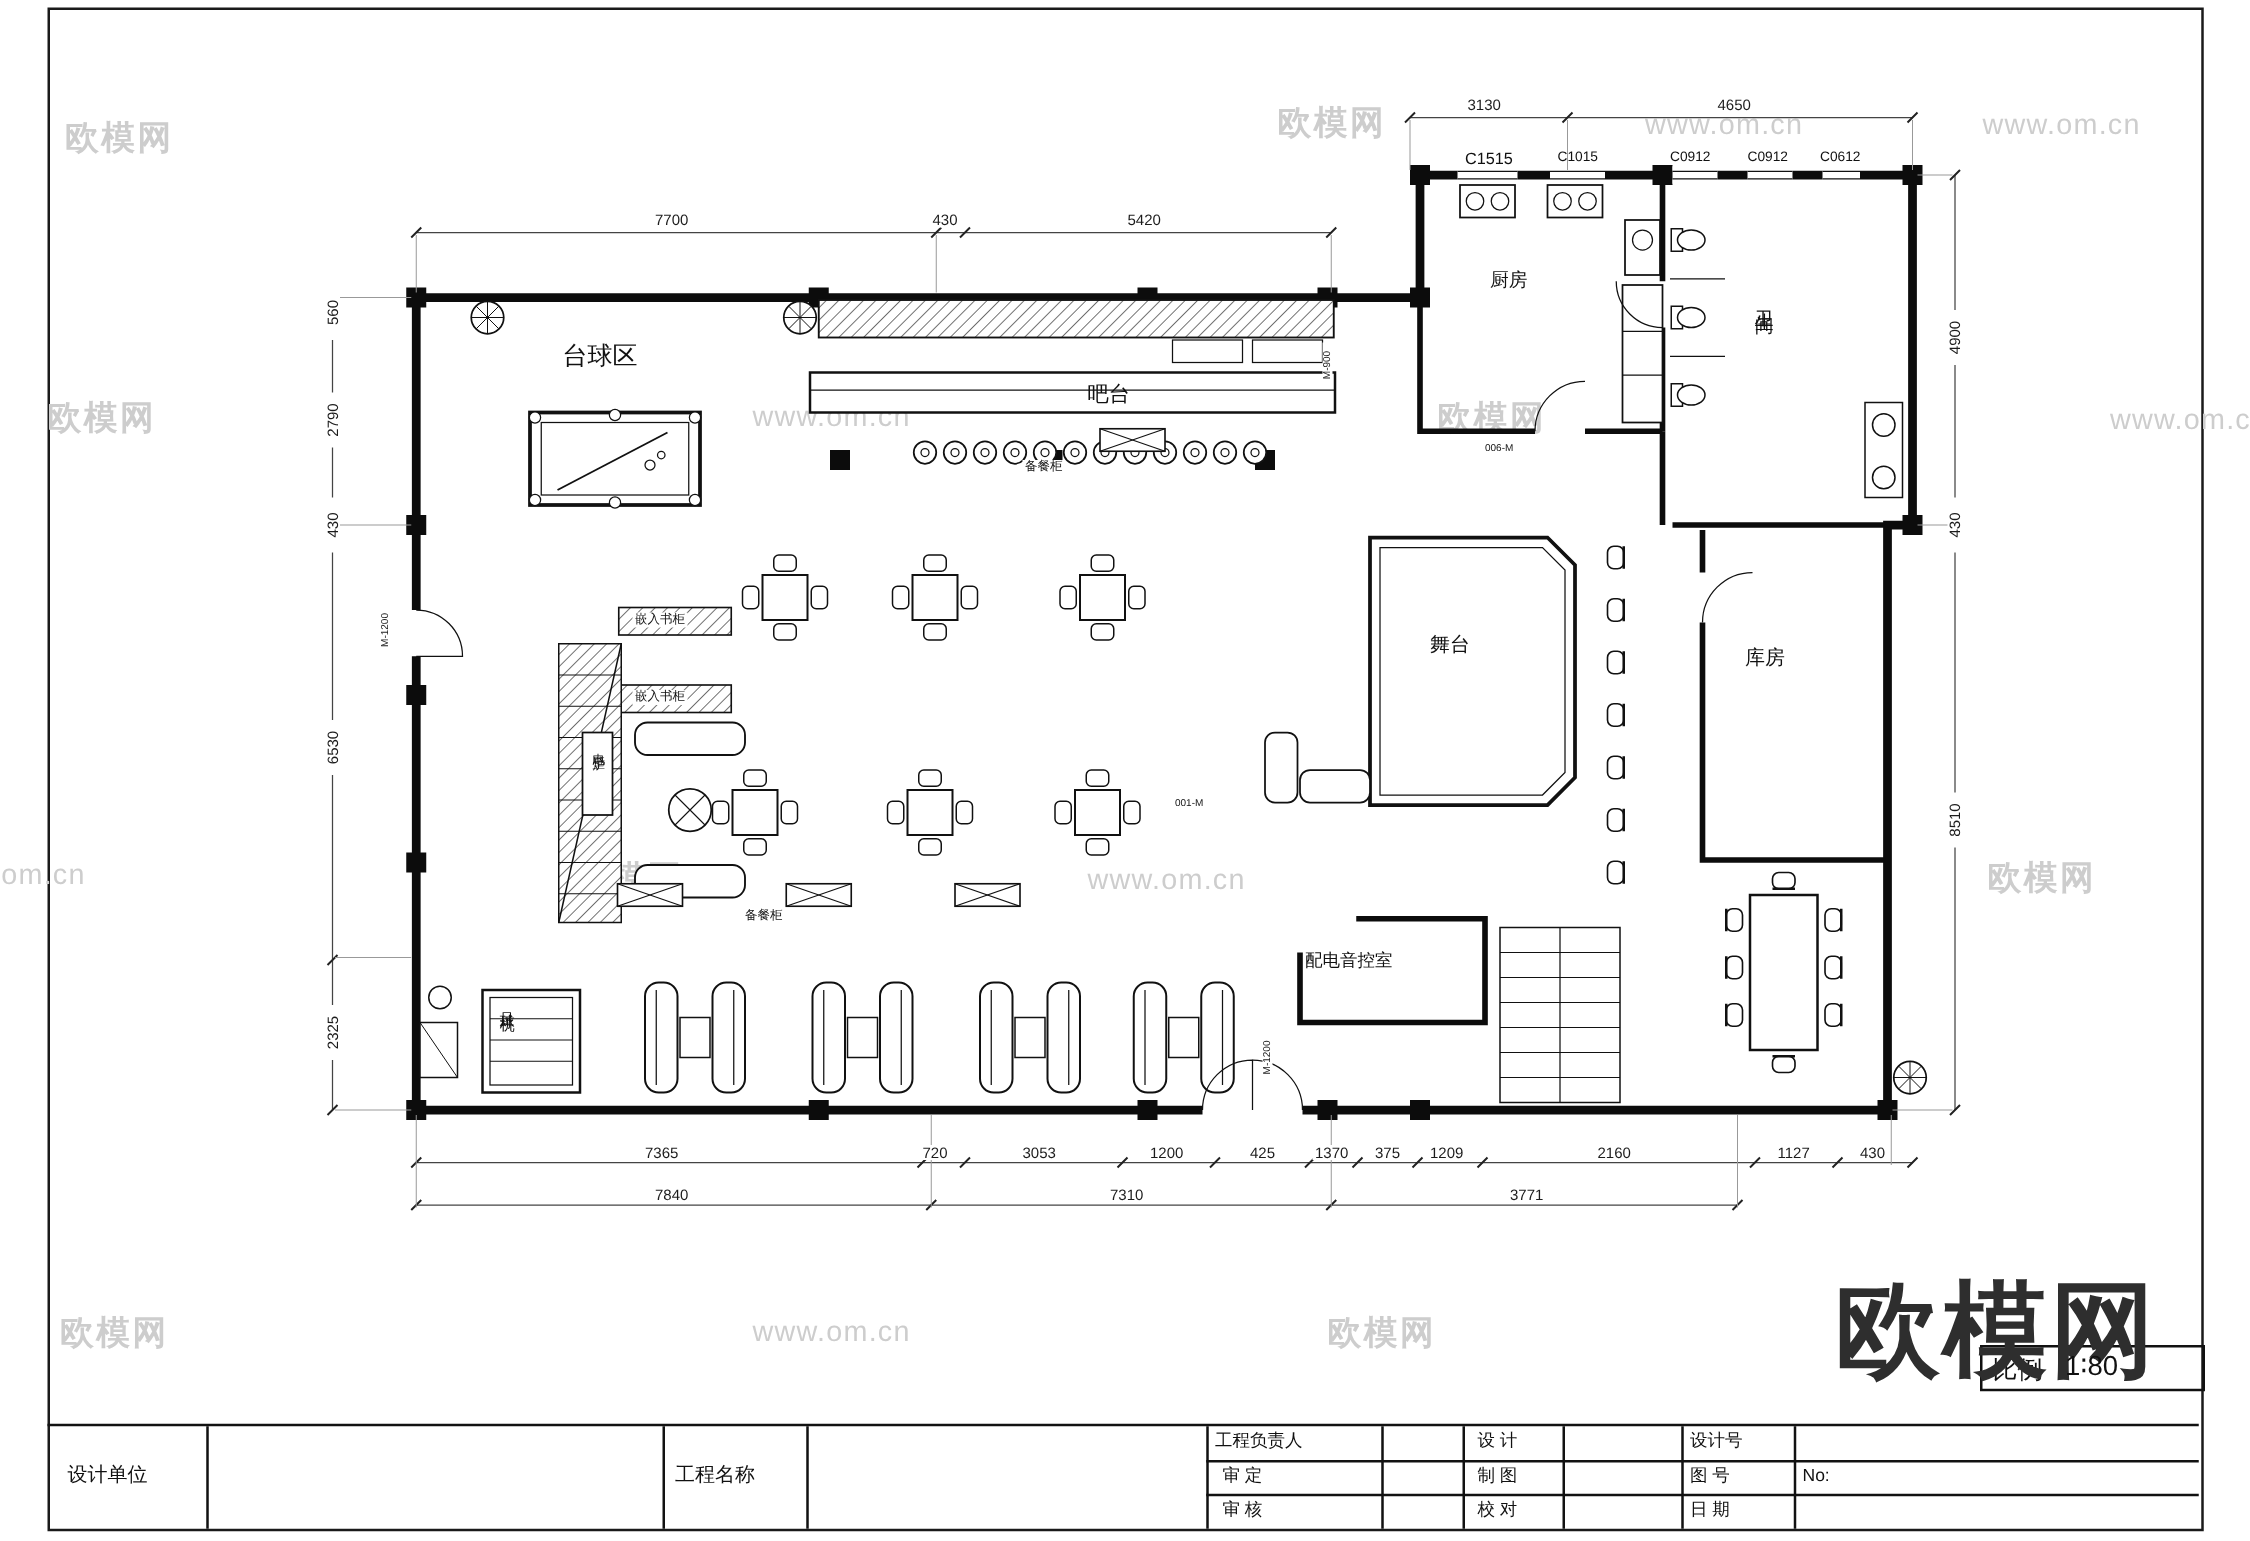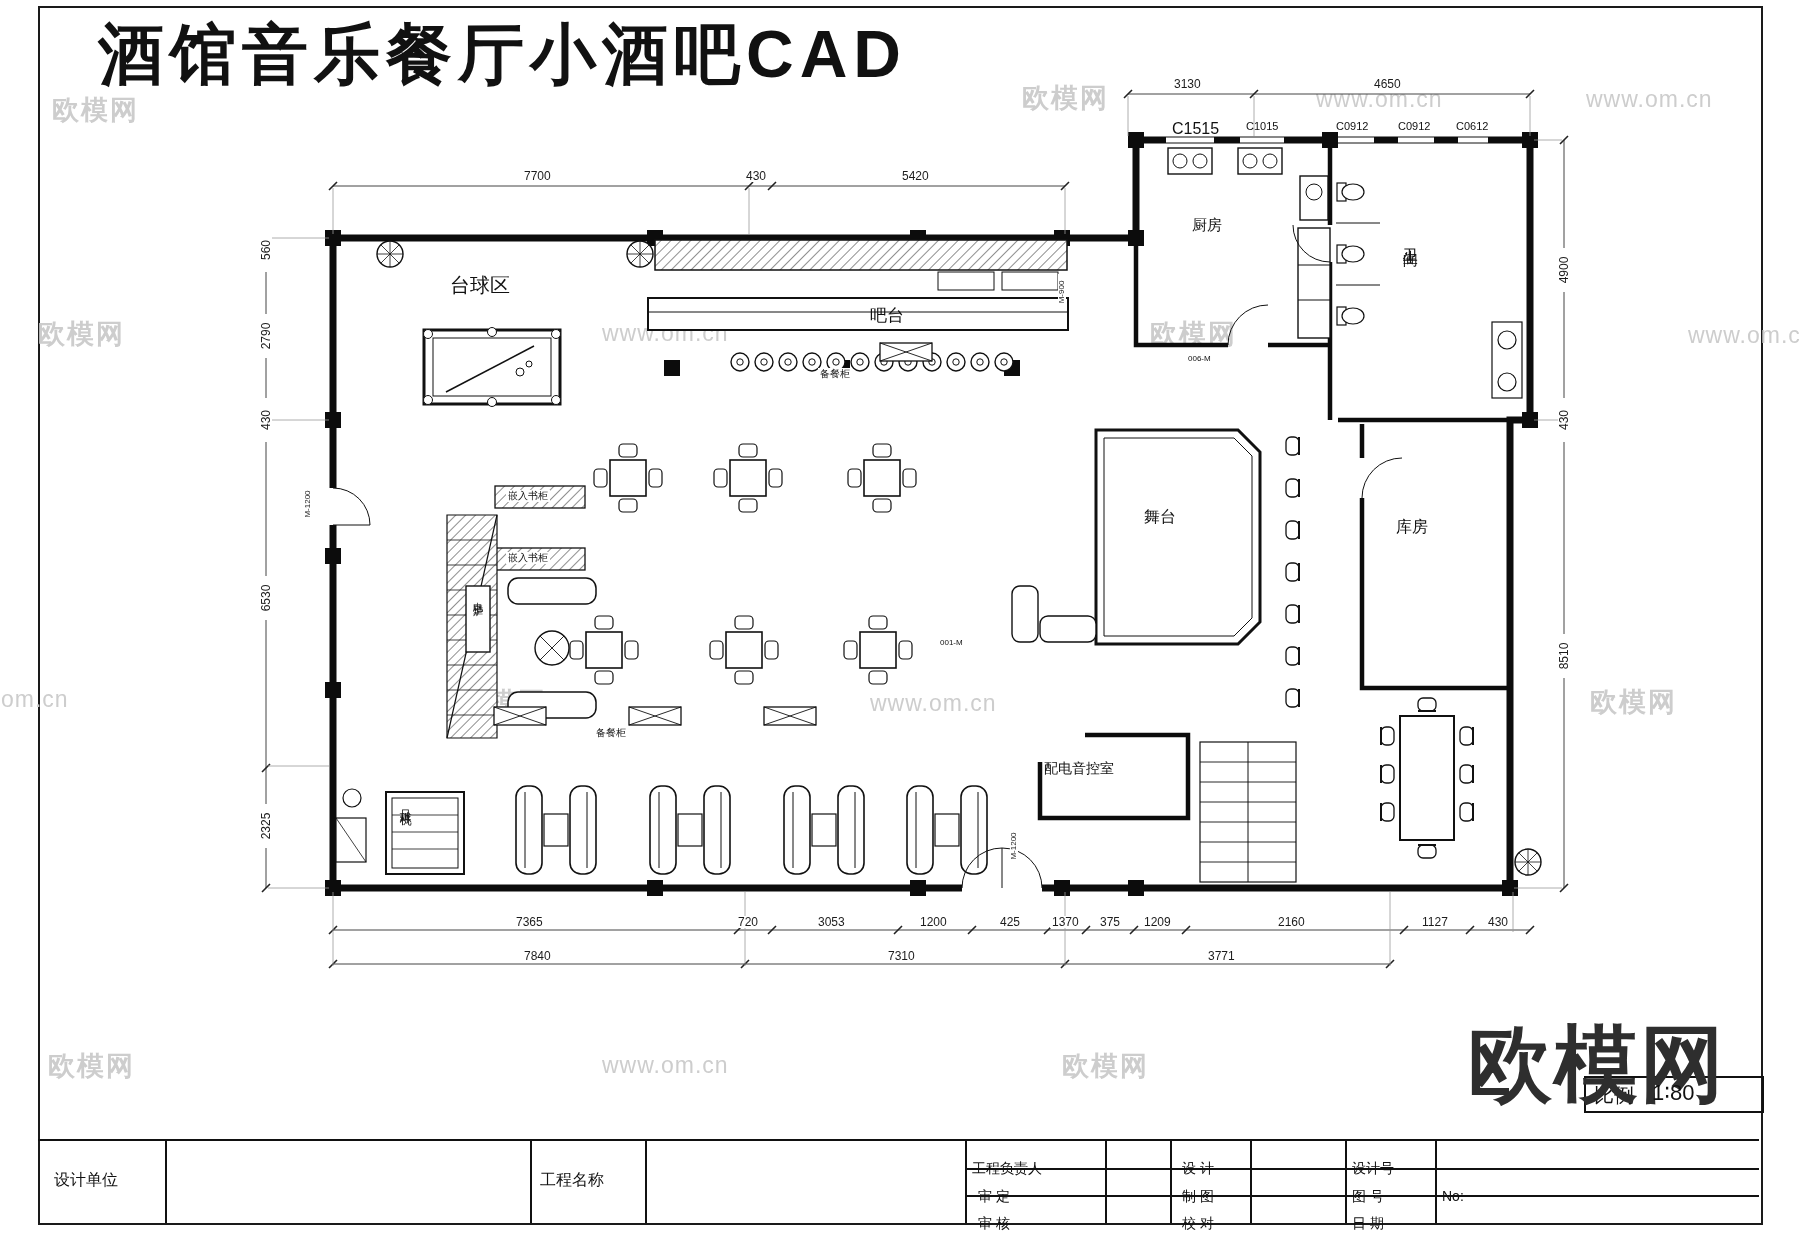--- a/index.html
+++ b/index.html
@@ -17,21 +17,21 @@
   .wm{position:absolute;z-index:1;font-size:27px;font-weight:700;color:#cdcdcd;letter-spacing:2px;white-space:nowrap;}
   .wm.u{font-weight:400;font-size:23px;letter-spacing:1px;}
   .logo{position:absolute;left:1468px;top:1022px;z-index:6;font-size:84px;font-weight:900;color:#2e2e2e;letter-spacing:2px;line-height:1;}
   .scalebox{position:absolute;left:1584px;top:1076px;width:176px;height:33px;border:2px solid #111;z-index:5;background:transparent;}
   .scale-label{position:absolute;left:1594px;top:1082px;z-index:4;font-size:20px;}
   .scale-value{position:absolute;left:1652px;top:1080px;z-index:7;font-size:22px;font-family:Liberation Sans, sans-serif;}
   .tb-line-v{position:absolute;top:0;width:2px;height:100%;background:#111;}
   .tb-line-h{position:absolute;height:2px;background:#111;}
   #titleblock{position:absolute;left:38px;top:1139px;width:1721px;height:82px;border-top:2px solid #111;z-index:4;background:transparent;}
   .tb-lbl{position:absolute;z-index:5;font-size:16px;white-space:nowrap;}
-  .tb-lbl.sm{font-size:14px;margin-top:16px;}
+  .tb-lbl.sm{font-size:14px;}
 </style>
 </head>
 <body>
 
 <div id="page">
 
   <div class="frame"></div>
 
   <div class="wm" style="left:52px;top:92px">欧模网</div>
   <div class="wm" style="left:1022px;top:80px">欧模网</div>
@@ -315,21 +315,20 @@
       <g stroke="#999" stroke-width="0.8">
         <path d="M333,234 V188 M1065,234 V188 M749,234 V188"></path>
         <path d="M1128,136 V96 M1254,136 V96 M1530,136 V96"></path>
         <path d="M329,238 H268 M329,888 H268 M329,420 H268 M329,766 H268"></path>
         <path d="M1534,140 H1562 M1514,888 H1562 M1534,420 H1562"></path>
         <path d="M333,892 V966 M745,892 V966 M1065,892 V966 M1390,892 V966 M1513,892 V932"></path>
       </g>
     </g>
   </svg>
 
-  <div class="doc-title">酒馆音乐餐厅小酒吧CAD</div>
 
   <div class="lbl" style="left:450px;top:274px;font-size:20px">台球区</div>
   <div class="lbl" style="left:870px;top:306px;font-size:17px">吧台</div>
   <div class="lbl" style="left:1192px;top:216px;font-size:15px">厨房</div>
   <div class="lbl v" style="left:1402px;top:236px;font-size:15px">卫生间</div>
   <div class="lbl" style="left:1144px;top:508px;font-size:16px">舞台</div>
   <div class="lbl" style="left:1396px;top:518px;font-size:16px">库房</div>
   <div class="lbl" style="left:1044px;top:760px;font-size:14px">配电音控室</div>
   <div class="lbl v" style="left:398px;top:800px;font-size:12px">足球机</div>
   <div class="lbl bg" style="left:818px;top:368px;font-size:10px">备餐柜</div>
@@ -337,21 +336,21 @@
   <div class="lbl bg" style="left:506px;top:490px;font-size:10px">嵌入书柜</div>
   <div class="lbl bg" style="left:506px;top:552px;font-size:10px">嵌入书柜</div>
   <div class="lbl v bg" style="left:470px;top:594px;font-size:10px">电壁炉</div>
 
   <div class="dimv" style="left:290px;top:500px;font-size:8px;width:36px">M-1200</div>
   <div class="dimv" style="left:1044px;top:288px;font-size:8px;width:36px">M-900</div>
   <div class="dimv" style="left:996px;top:842px;font-size:8px;width:36px">M-1200</div>
   <div class="lbl bg" style="left:938px;top:638px;font-size:8px">001-M</div>
   <div class="lbl bg" style="left:1186px;top:354px;font-size:8px">006-M</div>
 
-  <div class="lbl" style="left:1172px;top:120px;font-size:16px">C1515</div>
+  <div class="lbl" style="left:1172px;top:120px;font-size:13px">C1515</div>
   <div class="lbl" style="left:1246px;top:120px;font-size:11px">C1015</div>
   <div class="lbl" style="left:1336px;top:120px;font-size:11px">C0912</div>
   <div class="lbl" style="left:1398px;top:120px;font-size:11px">C0912</div>
   <div class="lbl" style="left:1456px;top:120px;font-size:11px">C0612</div>
 
   <div class="dim" style="left:522px;top:170px">7700</div>
   <div class="dim" style="left:744px;top:170px">430</div>
   <div class="dim" style="left:900px;top:170px">5420</div>
   <div class="dim" style="left:1172px;top:78px">3130</div>
   <div class="dim" style="left:1372px;top:78px">4650</div>

